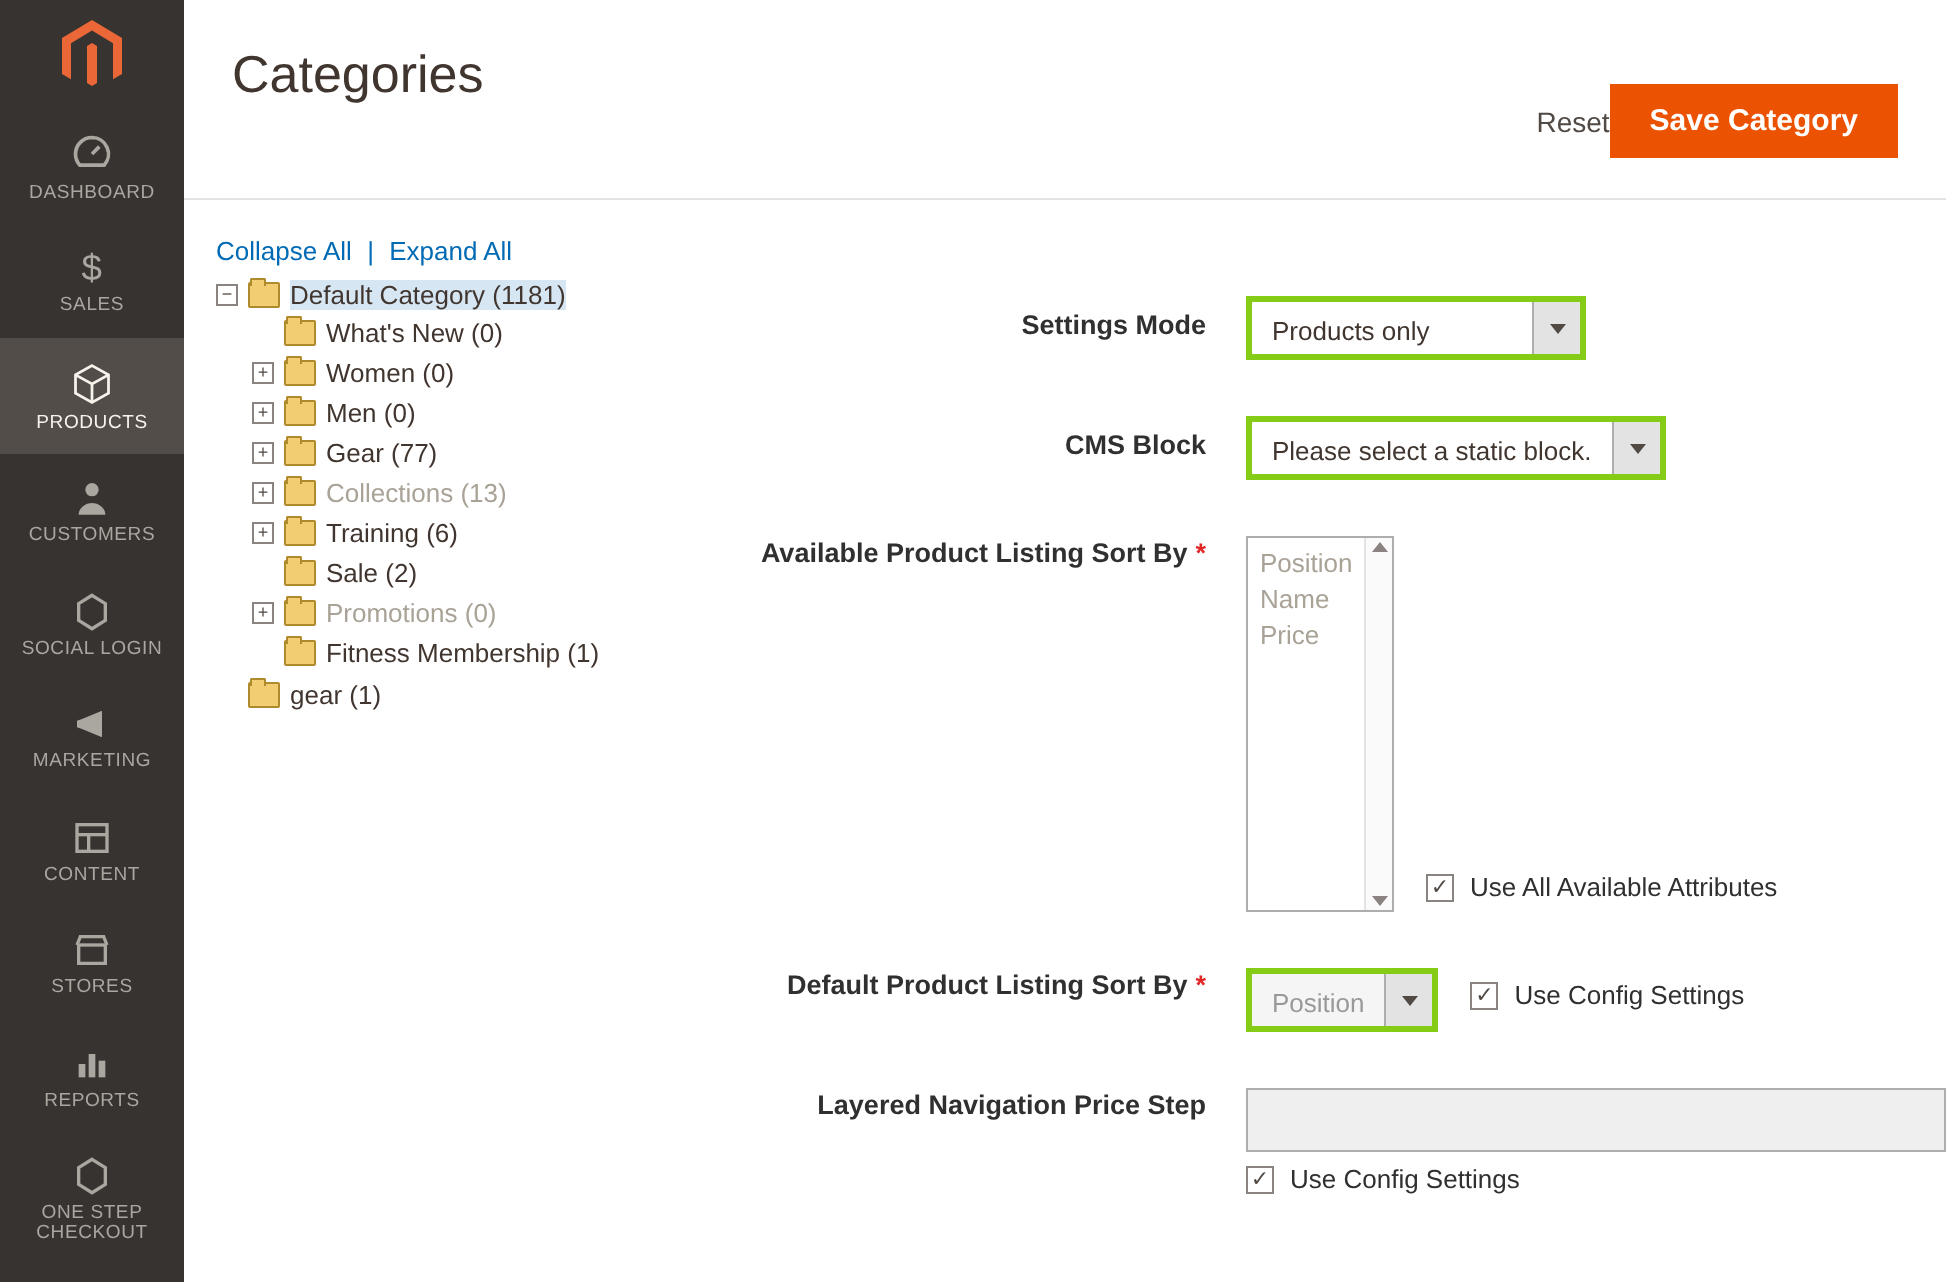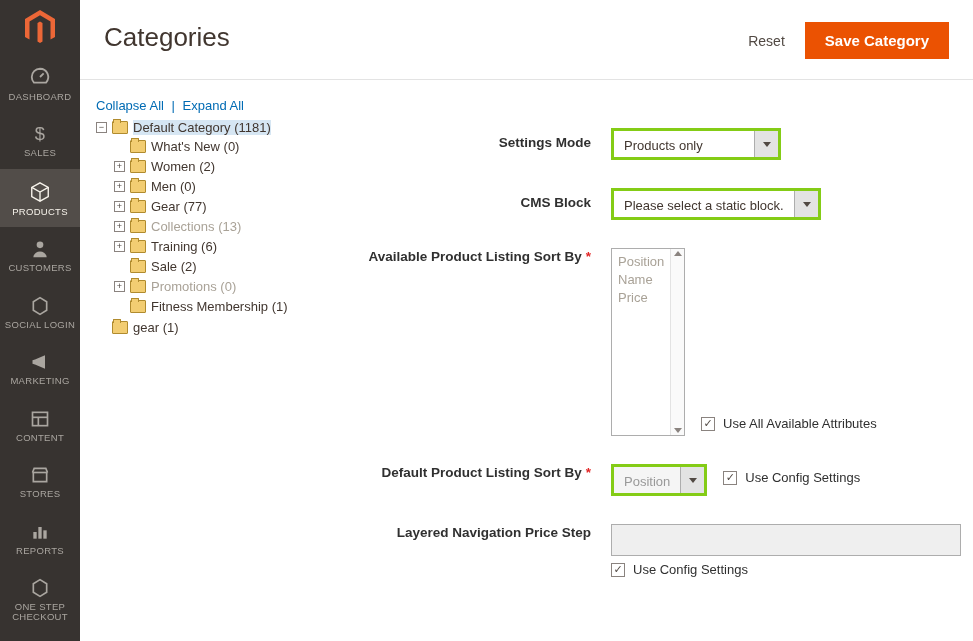--- a/index.html
+++ b/index.html
@@ -1,31 +1,31 @@
 <!DOCTYPE html>
 <html><head>
 <meta charset="utf-8">
 <style>
   * { box-sizing: border-box; margin: 0; padding: 0; }
   html, body { width: 973px; height: 641px; font-family: 'Helvetica Neue', Helvetica, Arial, sans-serif; font-size: 13px; color: #41362f; background: #fff; overflow: hidden; }
   .app { display: flex; width: 100%; height: 100%; }
 
   
-  .sidebar { width: 80px; background: #373330; display: flex; flex-direction: column; align-items: center; padding-top: 10px; flex-shrink: 0; }
+  .sidebar { width: 92px; background: #373330; display: flex; flex-direction: column; align-items: center; padding-top: 10px; flex-shrink: 0; }
   .logo { width: 36px; height: 36px; margin-bottom: 8px; display:flex; align-items:center; justify-content:center; }
   .nav-item { width: 100%; text-align: center; padding: 12px 0 10px 0; color: #aaa6a0; font-size: 9.5px; letter-spacing: .3px; display:flex; flex-direction:column; align-items:center; cursor:pointer; }
   .nav-item svg { display:block; margin:0 auto 4px; }
   .nav-item.active { background: #524d49; color: #f7f3eb; }
   .nav-item span { display:block; line-height:1.1; }
 
   
   .main { flex: 1; display: flex; flex-direction: column; overflow: hidden; }
   .header { padding: 22px 24px 20px 24px; display:flex; align-items: flex-start; justify-content: space-between; border-bottom: 1px solid #e3e3e3; }
   .page-title { font-size: 26px; font-weight: 400; color: #41362f; }
-  .header-actions { display:flex; align-items:center; gap: 20px; margin-top: 0; }
+  .header-actions { display:flex; align-items:center; margin-top: 20px; }
   .reset-btn { background: none; border: none; color: #514943; font-size: 14px; cursor:pointer; }
   .save-btn { background: #eb5202; color: #fff; border: none; padding: 10px 20px; font-size: 15px; font-weight: 600; cursor:pointer; }
 
   .content { flex:1; display:flex; overflow:auto; padding: 18px 24px 0 16px; }
 
   
   .tree-panel { width: 225px; flex-shrink:0; font-size:13px; color:#41362f; }
   .tree-controls { margin-bottom: 4px; }
   .tree-link { color:#006bb4; cursor:pointer; }
   .tree-sep { color:#006bb4; margin: 0 4px; }
@@ -190,21 +190,21 @@
                   <div class="node-row">
                     <span class="toggle empty"></span>
                     <span class="folder-icon"></span>
                     <span class="node-label">What's New (0)</span>
                   </div>
                 </li>
               <li class="tree-node">
                   <div class="node-row">
                     <span class="toggle">+</span>
                     <span class="folder-icon"></span>
-                    <span class="node-label">Women (2)</span>
+                    <span class="node-label">Women (0)</span>
                   </div>
                 </li>
               <li class="tree-node">
                   <div class="node-row">
                     <span class="toggle">+</span>
                     <span class="folder-icon"></span>
                     <span class="node-label">Men (0)</span>
                   </div>
                 </li>
               <li class="tree-node">

